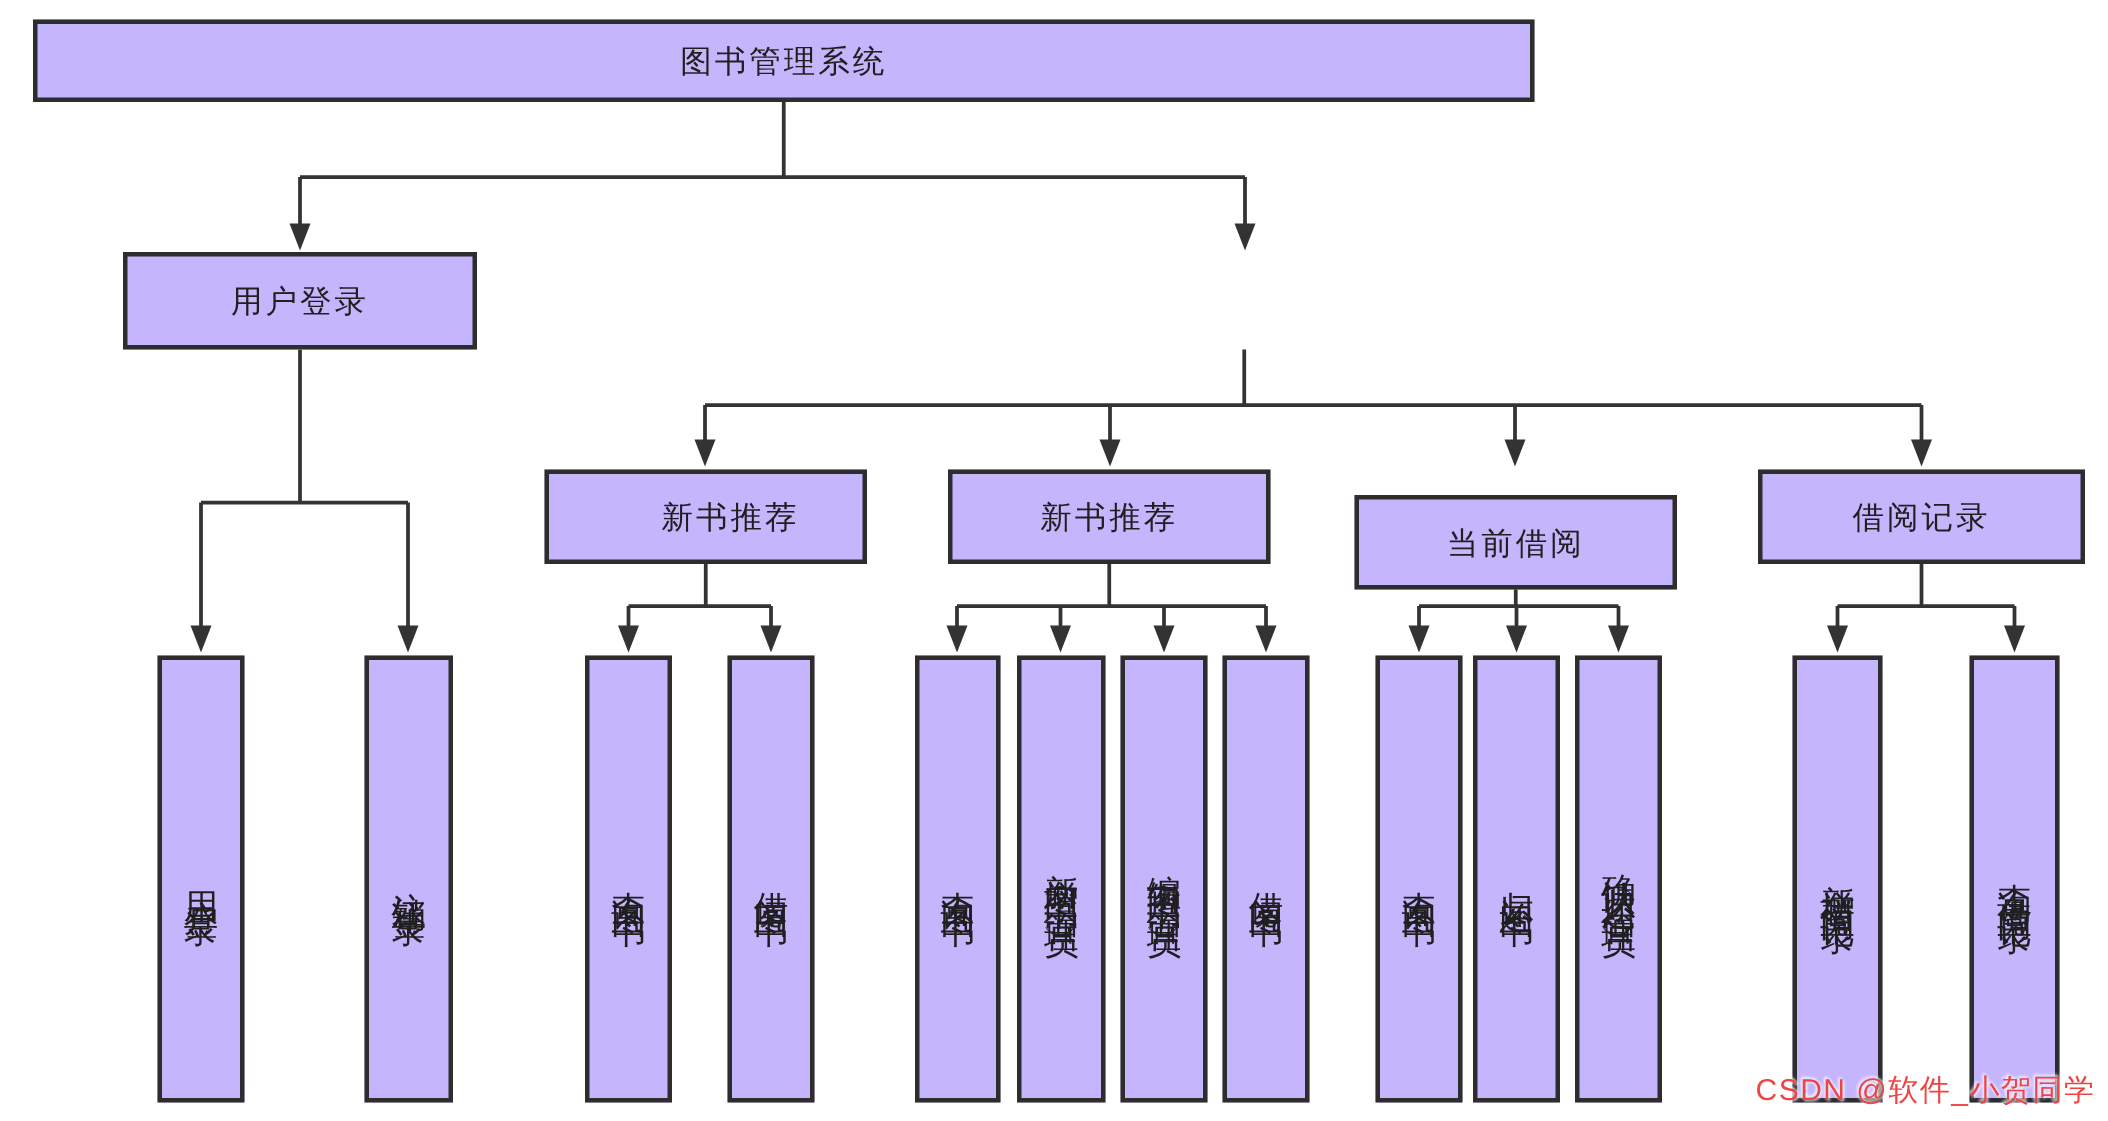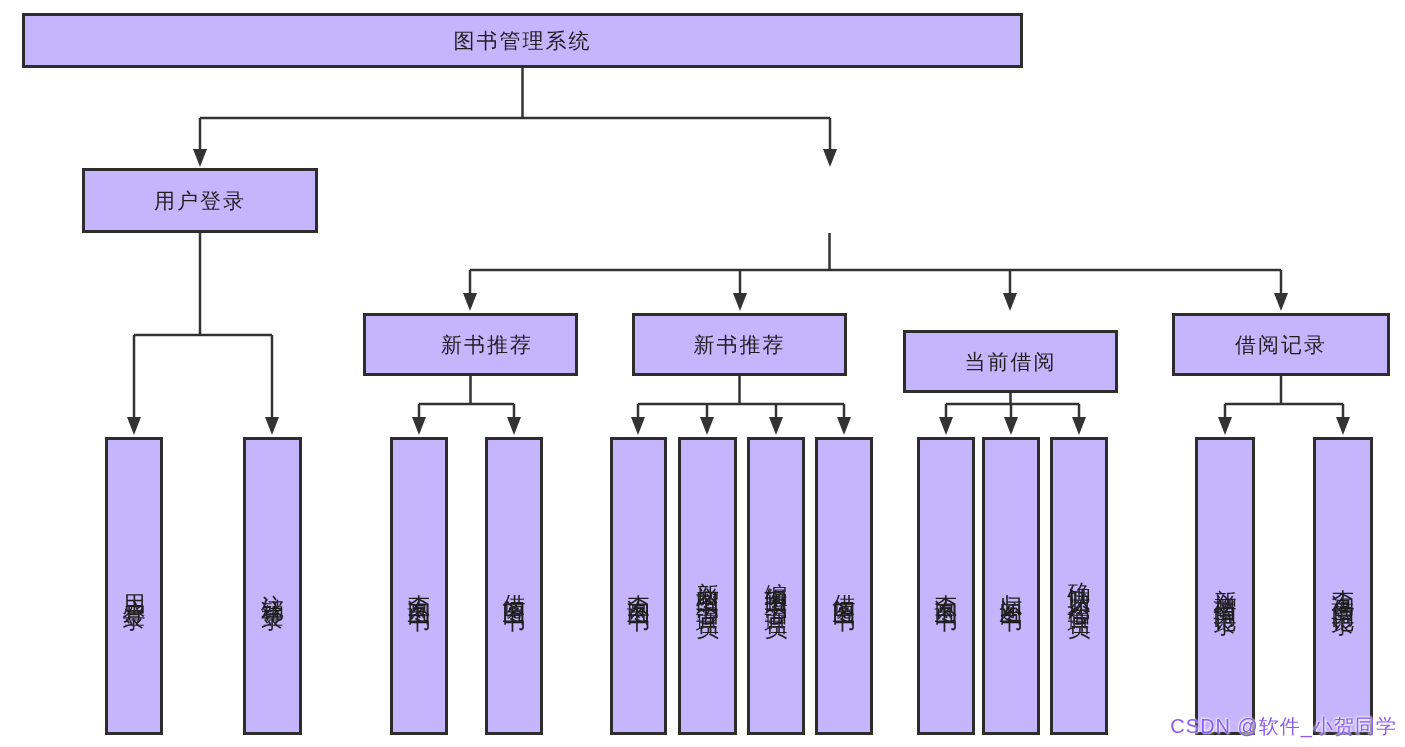--- a/index.html
+++ b/index.html
@@ -43,21 +43,21 @@
     text-orientation: mixed;
     font-size: 23px;
     letter-spacing: 5px;
     line-height: 1;
   }
   .watermark {
     position: absolute;
     right: 8px;
     bottom: 7px;
     font-size: 20px;
-    color: #8b5cf6;
+    color: #ef4444;
     letter-spacing: 1px;
     z-index: 3;
     text-shadow: 1px 1px 2px rgba(255,255,255,0.95), -1px -1px 2px rgba(255,255,255,0.95);
     white-space: nowrap;
   }
 </style>
 </head>
 <body>
 
 <div id="stage">

